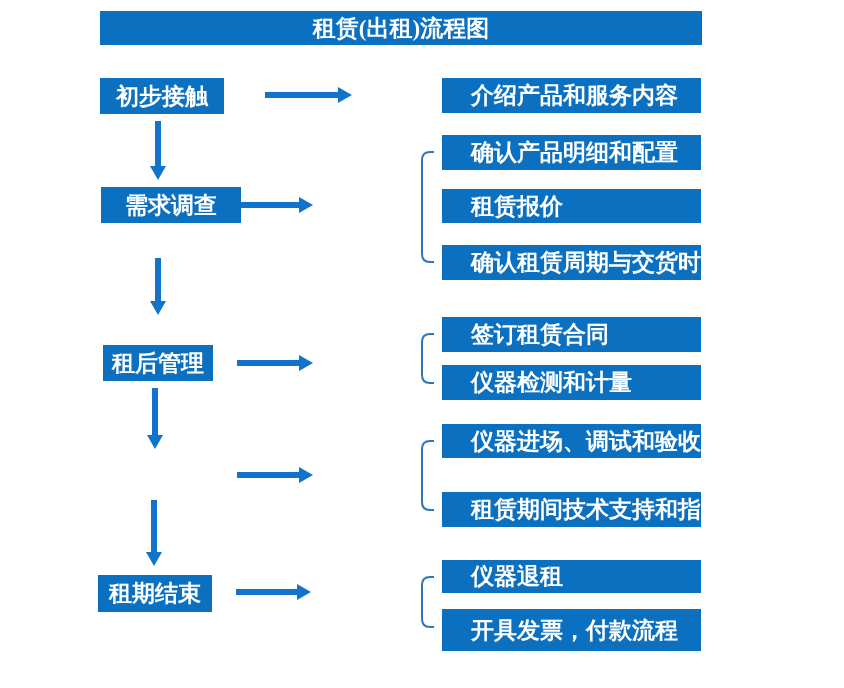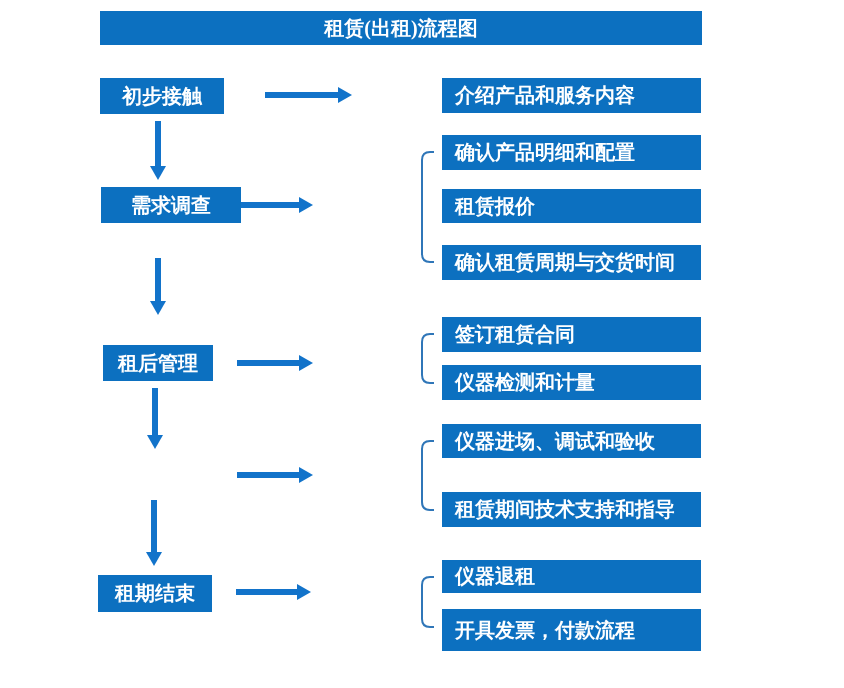--- a/index.html
+++ b/index.html
@@ -20,40 +20,40 @@
     width: 844px;
     height: 688px;
     background: var(--page_bg);
     overflow: hidden;
   }
   .box {
     position: absolute;
     background: var(--box_blue);
     color: var(--text_white);
     font-weight: bold;
-    font-size: 20px;
+    font-size: 23px;
     display: flex;
     align-items: center;
     box-sizing: border-box;
     white-space: nowrap;
   }
   .title-bar {
     left: 100px; top: 11px; width: 602px; height: 34px;
     justify-content: center;
   }
   .step { justify-content: center; }
   .step-1 { left: 100px; top: 78px;  width: 124px; height: 36px; }
   .step-2 { left: 101px; top: 187px; width: 140px; height: 36px; }
   .step-3 { left: 103px; top: 345px; width: 110px; height: 36px; }
   .step-4 { left: 100px; top: 458px; width: 110px; height: 35px; }
   .step-5 { left: 98px;  top: 575px; width: 114px; height: 37px; }
   .detail {
     left: 442px; width: 259px;
     justify-content: flex-start;
-    padding-left: 13px;
+    padding-left: 29px;
   }
   .detail-1  { top: 78px;  height: 35px; }
   .detail-2  { top: 135px; height: 35px; }
   .detail-3  { top: 189px; height: 34px; }
   .detail-4  { top: 245px; height: 35px; }
   .detail-5  { top: 317px; height: 35px; }
   .detail-6  { top: 365px; height: 35px; }
   .detail-7  { top: 424px; height: 34px; }
   .detail-8  { top: 492px; height: 35px; }
   .detail-9  { top: 560px; height: 33px; }

